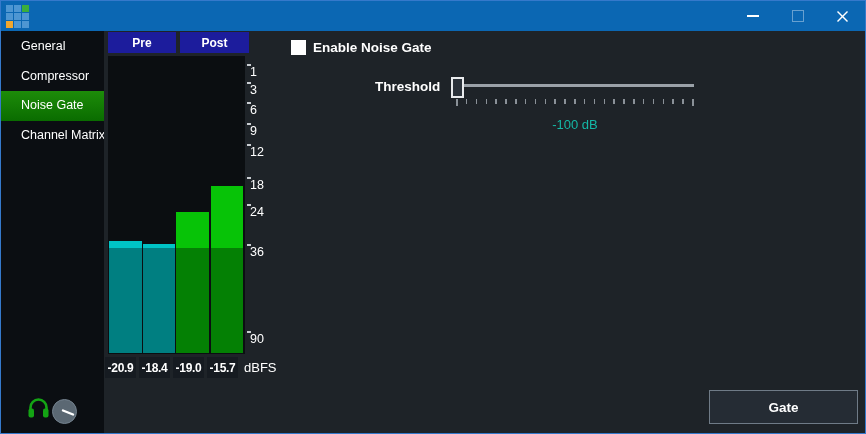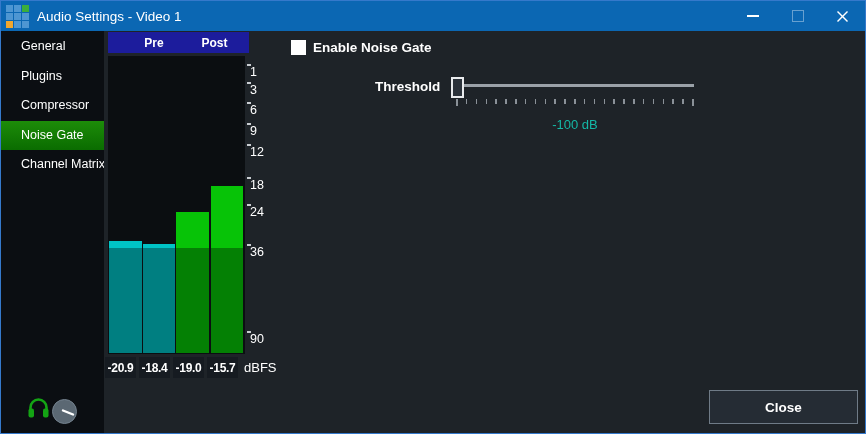--- a/index.html
+++ b/index.html
@@ -66,47 +66,45 @@
         <span style="background: rgb(78, 150, 210);"></span>
         <span style="background: rgb(78, 150, 210);"></span>
         <span style="background: rgb(60, 174, 60);"></span>
         <span style="background: rgb(78, 150, 210);"></span>
         <span style="background: rgb(78, 150, 210);"></span>
         <span style="background: rgb(78, 150, 210);"></span>
         <span style="background: rgb(242, 167, 46);"></span>
         <span style="background: rgb(78, 150, 210);"></span>
         <span style="background: rgb(78, 150, 210);"></span>
       </div>
-    <div class="win-title">Audio Settings - Video 1</div>
     <div class="win-controls">
       <div class="win-btn">
           <span class="glyph-min"></span>
         </div>
       <div class="win-btn">
           <span class="glyph-max"></span>
         </div>
       <div class="win-btn">
         <svg width="13" height="13" viewBox="0 0 13 13">
           <line x1="1.5" y1="1.5" x2="11.5" y2="11.5" stroke="#ffffff" stroke-width="1.4"></line>
           <line x1="11.5" y1="1.5" x2="1.5" y2="11.5" stroke="#ffffff" stroke-width="1.4"></line>
         </svg>
       </div>
     </div>
   </div>
 
   <div class="sidebar" id="sidebar">
       <div class="nav-item">General</div>
-      <div class="nav-item">Plugins</div>
       <div class="nav-item">Compressor</div>
       <div class="nav-item selected">Noise Gate</div>
       <div class="nav-item">Channel Matrix</div>
     </div>
 
   <div id="meter-area">
-      <div class="meter-header" style="left: 107px; width: 68px; padding-left: 12px;">Pre</div>
+      <div class="meter-header" style="left: 107px; width: 68px;">Pre</div>
       <div class="meter-col" style="left: 107px; width: 68px; padding-left: 16px;">
         <div class="bar" style="left: 1px; width: 33px;">
           <div class="seg" style="top: 185px; height: 7px; background: rgb(0, 195, 197);"></div>
           <div class="seg" style="top: 192px; height: 105px; background: rgb(0, 127, 129);"></div>
         </div>
         <div class="val-box" style="left: -3px; width: 31px;">-20.9</div>
         <div class="bar" style="left: 35px; width: 32px;">
           <div class="seg" style="top: 188px; height: 4px; background: rgb(0, 195, 197);"></div>
           <div class="seg" style="top: 192px; height: 105px; background: rgb(0, 127, 129);"></div>
         </div>
@@ -204,15 +202,15 @@
   <svg class="headphones" width="23" height="24" viewBox="0 0 23 24">
     <path d="M3.5 15 v-3.5 a8 8 0 0 1 16 0 V15" fill="none" stroke="#14a414" stroke-width="2.6"></path>
     <rect x="1.5" y="12.5" width="5.5" height="9" rx="2" fill="#14a414"></rect>
     <rect x="16" y="12.5" width="5.5" height="9" rx="2" fill="#14a414"></rect>
   </svg>
   <div class="knob">
     <svg width="23" height="23" viewBox="0 0 23 23">
       <line x1="10" y1="10.5" x2="20" y2="14.5" stroke="#ffffff" stroke-width="2.4" stroke-linecap="round"></line>
     </svg>
   </div>
-  <div class="btn close-btn">Close</div>
+  <div class="btn close-btn">Gate</div>
 
 </div>
 
 </body></html>

